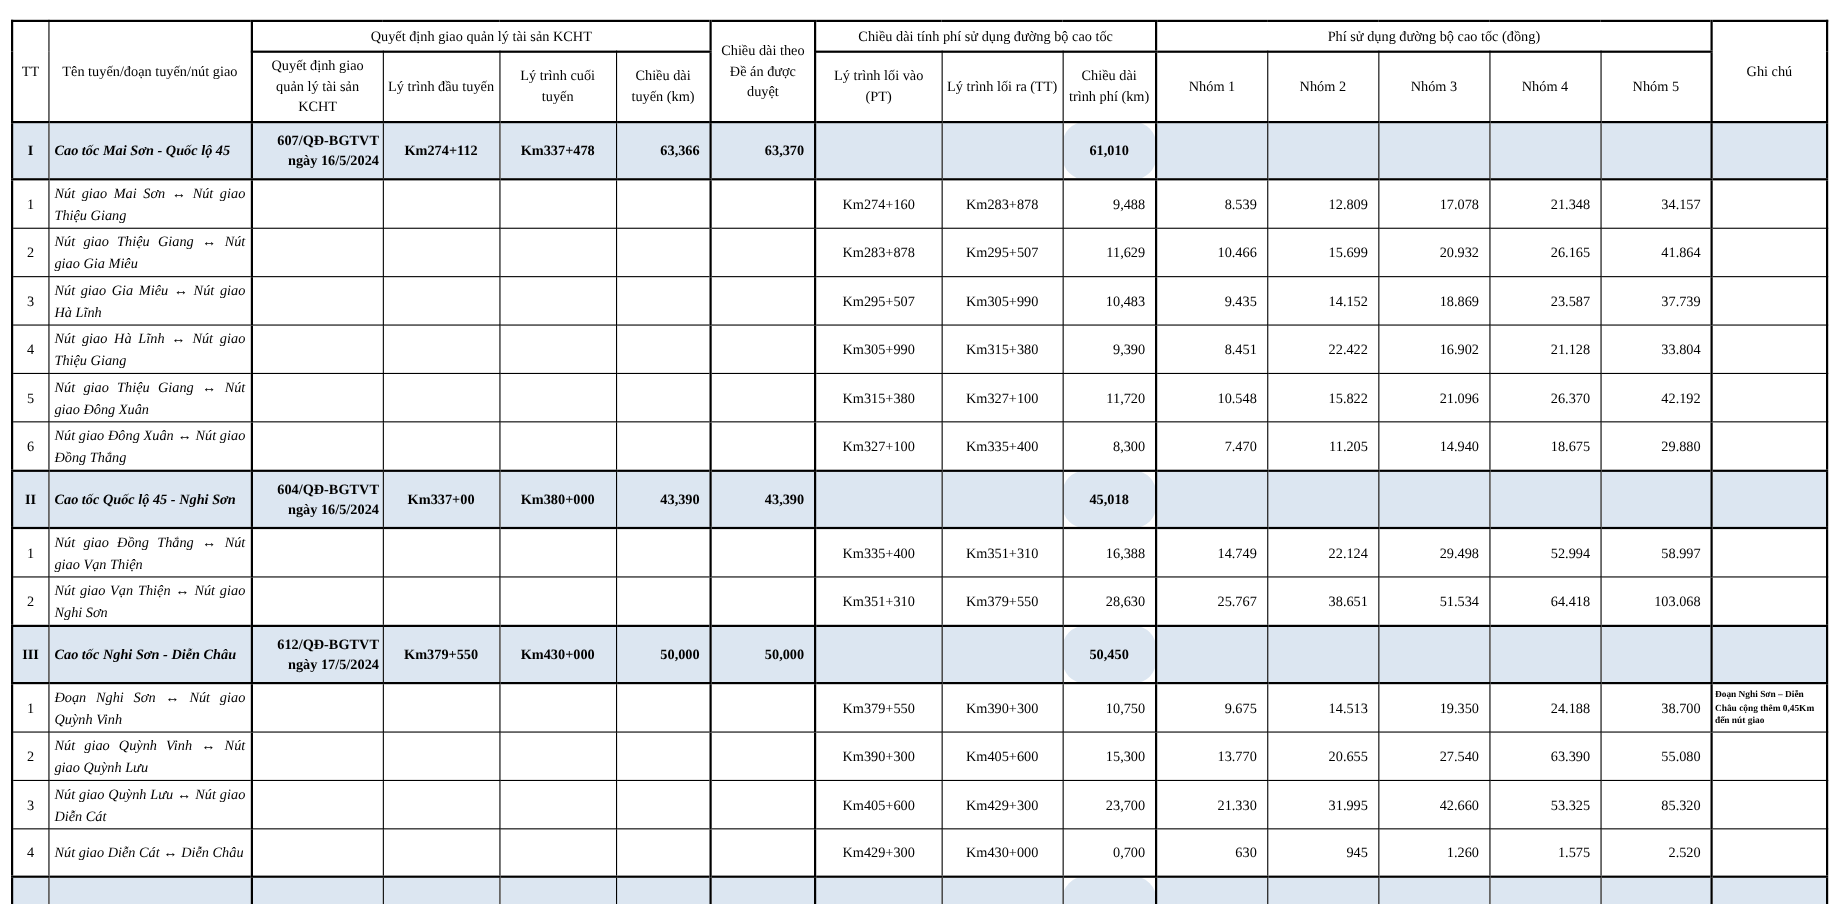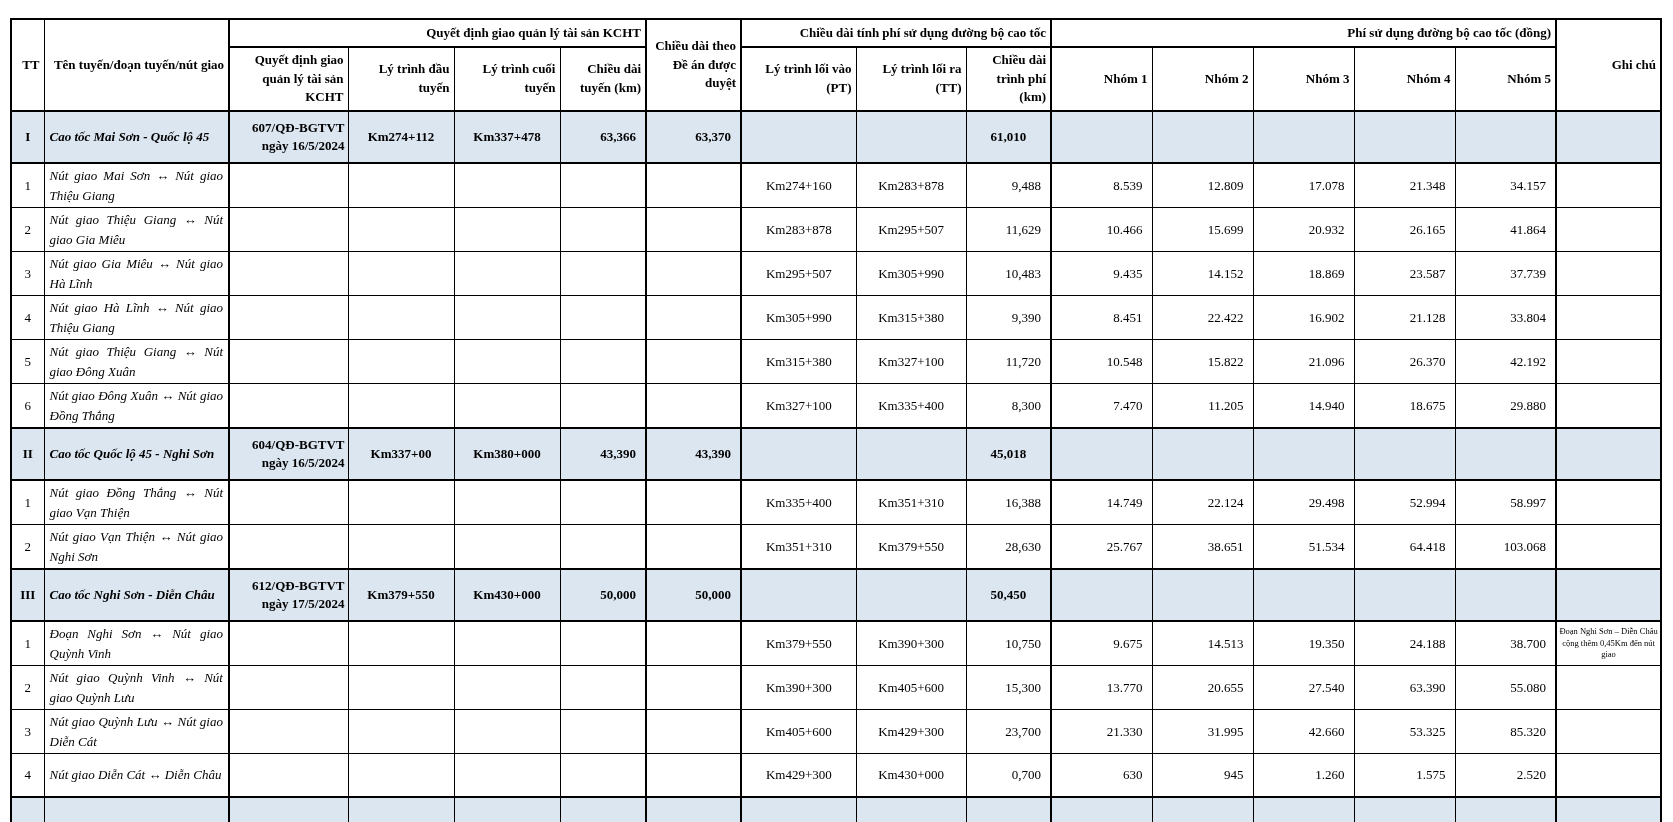--- a/index.html
+++ b/index.html
@@ -17,22 +17,22 @@
   }
   th,td{
     border:1px solid #000;
     vertical-align:middle;
     font-size:13px;
     overflow:hidden;
     padding:1px 3px;
     box-sizing:border-box;
   }
   thead th{
-    font-weight:bold;
-    text-align:right;
+    font-weight:normal;
+    text-align:center;
     line-height:1.45;
     padding:2px 4px;
   }
   thead tr.h-group{height:28px;}
   thead tr.h-sub{height:64px;}
   thead th{border-bottom-width:2px;}
   
   .bl{border-left-width:2px !important;}
   
   tr.row-section td{
@@ -46,25 +46,24 @@
   tr.partial td{height:40px;border-bottom:none;}
   
   .c-tt{text-align:center;}
   .c-name{text-align:justify;line-height:1.5;padding:2px 5px;font-style:italic;}
   .c-qd{text-align:right;line-height:1.4;}
   .c-lt_dau,.c-lt_cuoi,.c-loi_vao,.c-loi_ra{text-align:center;}
   .c-cd_tuyen,.c-cd_dean,.c-cd_tinhphi,
   .c-nhom1,.c-nhom2,.c-nhom3,.c-nhom4,.c-nhom5{
     text-align:right;padding-right:9px;
   }
-  tr.row-section .c-cd_tinhphi{text-align:center;padding-right:3px;}
+  tr.row-section .c-cd_tinhphi{text-align:center;padding-right:3px;border-radius:20px;}
   td.note{
     font-size:8.5px;
-    font-weight:normal;
-    text-align:center;
+    font-weight:bold;
     line-height:1.35;
     padding:1px 2px;
   }
 </style>
 </head>
 <body>
 
 <div class="page">
   <table>
     <colgroup>

